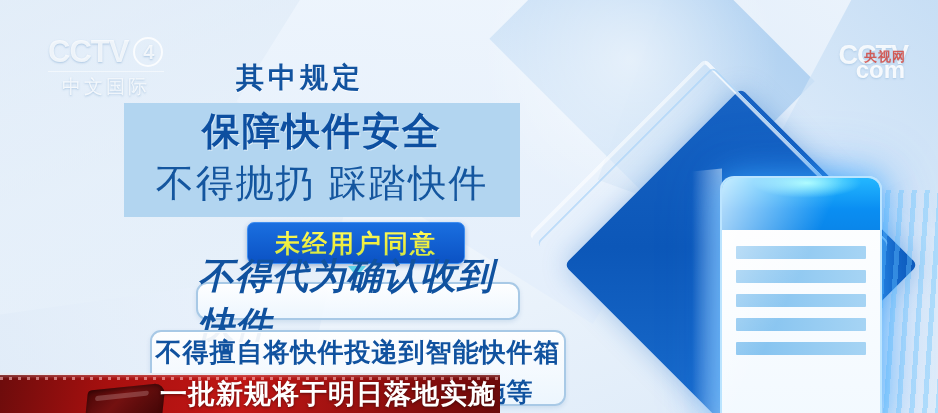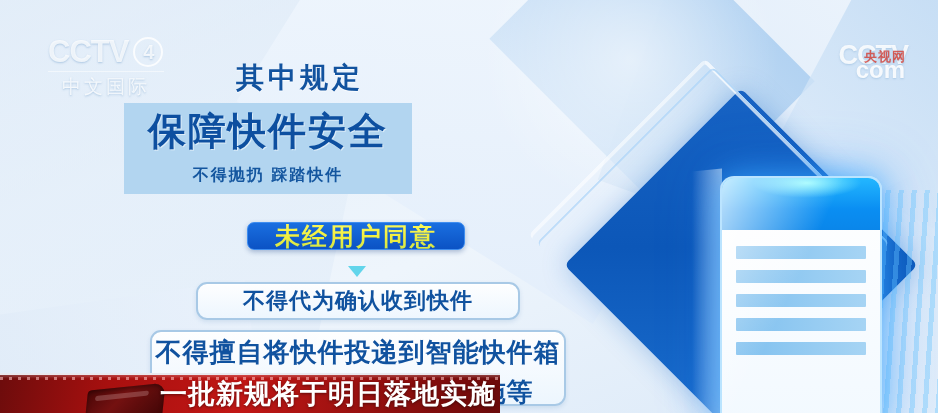--- a/index.html
+++ b/index.html
@@ -188,36 +188,36 @@
   }
   .h-sub {
     font-size:28px; font-weight:bold; color:#12539f;
     letter-spacing:4px;
     text-shadow:0 1px 1px rgba(255,255,255,.8);
   }
   .h-band {
     margin-top:6px;
     background:#b2d5f0;
     padding:3px 0 8px 0;
-    width:288px; margin-left:124px;
+    width:396px; margin-left:124px;
   }
   .h-main {
     font-size:38px; font-weight:bold; color:#0d4fa0;
     letter-spacing:2px;
     text-shadow:1px 1px 0 rgba(255,255,255,.55);
   }
   .h-main2 {
-    font-size:16px; font-weight:bold; color:#14569f;
-    letter-spacing:2px; margin-top:8px;
+    font-size:38px; font-weight:normal; color:#14569f;
+    letter-spacing:2px; margin-top:1px;
   }
 
   
   .pill-blue {
     position:absolute; left:247px; top:222px;
-    width:218px; height:28px;
+    width:218px; height:42px;
     border-radius:7px;
     background:linear-gradient(180deg,#1a6fe0 0%,#0b52c4 100%);
     border:1px solid #3f8ef0;
     box-shadow:0 2px 5px rgba(10,50,120,.3);
     display:flex; align-items:center; justify-content:center;
   }
   .pill-blue span {
     font-size:25px; font-weight:bold; letter-spacing:2px;
     background:linear-gradient(180deg,#fdfd62 0%,#f2ef3f 50%,#c9e44a 100%);
     -webkit-background-clip:text; background-clip:text;
@@ -236,22 +236,23 @@
   
   .obox {
     position:absolute;
     border-radius:11px;
     background:linear-gradient(180deg,rgba(255,255,255,.93),rgba(238,247,255,.88));
     border:2px solid #a8c9e6;
     box-shadow:0 2px 4px rgba(120,160,200,.22), inset 0 1px 0 rgba(255,255,255,.9);
     display:flex; align-items:center; justify-content:center;
   }
   .obox span {
-    font-size:22px; font-weight:bold; color:#10529f;
+    font-size:36px; font-weight:bold; color:#10529f;
     letter-spacing:1px;
+    font-style:italic;
   }
   .obox-1 { left:196px; top:282px; width:324px; height:38px; }
   .obox-2 { left:150px; top:330px; width:416px; height:76px; }
   .obox-2 .inner {
     position:absolute; left:0; top:3px; width:100%;
     text-align:center;
   }
   .obox-2 .l1 { font-size:26px; font-weight:bold; color:#10529f; letter-spacing:1px; }
   .obox-2 .l2 { font-size:26px; font-weight:bold; color:#10529f; letter-spacing:1px; margin-top:5px; }
 

